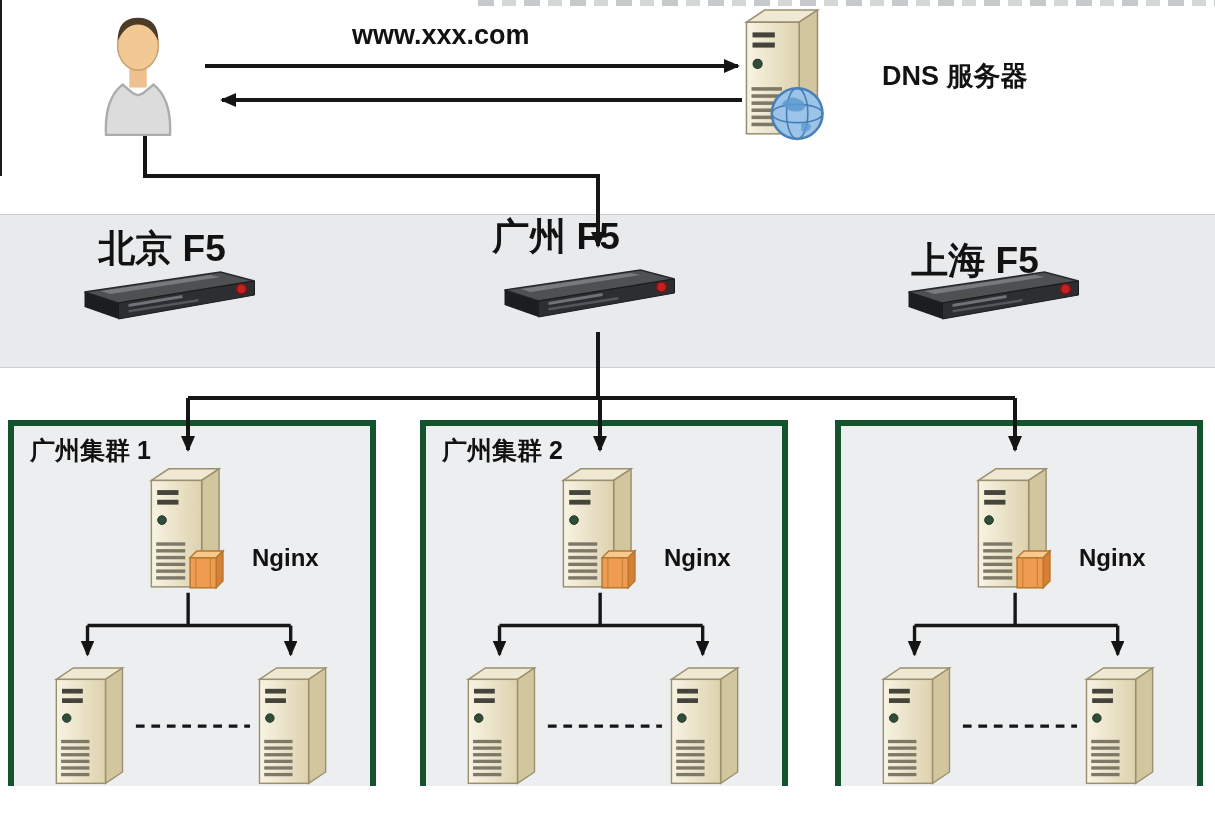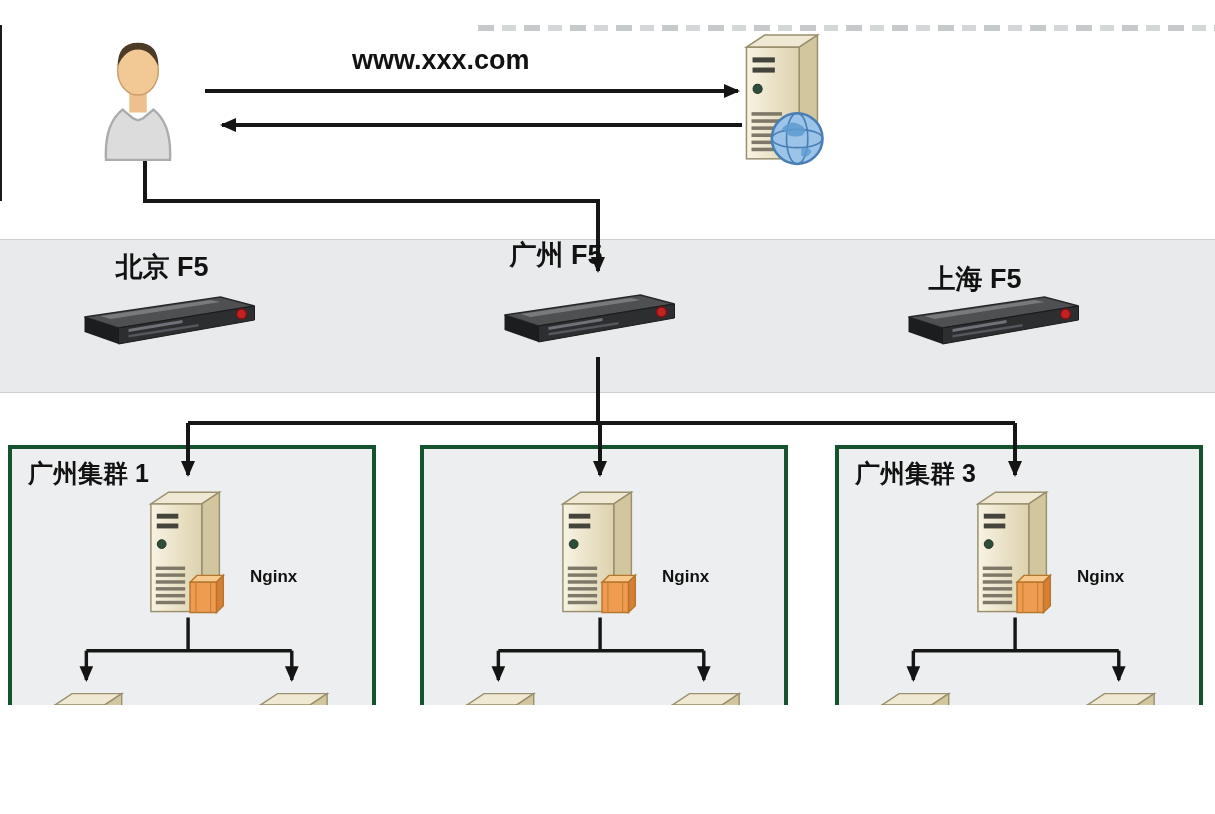--- a/index.html
+++ b/index.html
@@ -1,34 +1,34 @@
 <!DOCTYPE html>
 <html><head>
 <meta charset="utf-8">
 <style>
   html,body{margin:0;padding:0;background:#fff;}
   .canvas{
-    position:relative;width:1215px;height:680px;background:#ffffff;
-    font-family:"Liberation Sans","DejaVu Sans",sans-serif;overflow:hidden;color:#121212;margin-top:25px;
+    position:relative;width:1215px;height:786px;background:#ffffff;
+    font-family:"Liberation Sans","DejaVu Sans",sans-serif;overflow:hidden;color:#121212;
   }
   .label{position:absolute;font-weight:700;color:#121212;white-space:nowrap;z-index:4;}
   .lbl-top{font-size:27px;}
-  .lbl-band{font-size:27px;transform:translateX(-50%);}
+  .lbl-band{font-size:37px;transform:translateX(-50%);}
   .band{
     position:absolute;left:0;top:214px;width:1215px;height:154px;
     background:#e8eaeb;border-top:1px solid #cdd0d1;border-bottom:1px solid #cdd0d1;
     box-sizing:border-box;z-index:1;
   }
   .cluster{
     position:absolute;top:420px;width:368px;height:384px;
-    background:#edeeef;border:4px solid #14532d;box-sizing:border-box;z-index:1;
+    background:#edeeef;border:6px solid #14532d;box-sizing:border-box;z-index:1;
   }
   .cluster-title{position:absolute;left:16px;top:8px;font-size:25px;font-weight:700;z-index:4;}
   .cluster-svg{position:absolute;left:0;top:0;width:100%;height:100%;z-index:2;}
-  .nginx-label{position:absolute;left:238px;top:118px;font-size:17px;font-weight:700;z-index:4;}
+  .nginx-label{position:absolute;left:238px;top:118px;font-size:24px;font-weight:700;z-index:4;}
   .overlay{position:absolute;left:0;top:0;width:1215px;height:814px;z-index:2;pointer-events:none;}
   .icon{position:absolute;z-index:3;}
   .conn{fill:none;stroke:#161616;stroke-width:4;}
   .conn-thin{fill:none;stroke:#161616;stroke-width:3.5;}
   .dashed{fill:none;stroke:#161616;stroke-width:3.5;stroke-dasharray:9 7;}
   .top-artifact{
     position:absolute;left:478px;top:0;width:737px;height:6px;z-index:5;opacity:.75;
     background:repeating-linear-gradient(90deg,#b4b8ba 0 16px,transparent 16px 24px,#c6cacb 24px 38px,transparent 38px 46px);
   }
   .left-artifact{position:absolute;left:0;top:0;width:2px;height:176px;background:#1c1c1c;z-index:5;}
@@ -120,20 +120,21 @@
     <use href="#sym-person"></use>
   </svg>
 
   <div class="label lbl-top" style="left:352px;top:20px">www.xxx.com</div>
 
 
   <svg class="icon" style="left:733px;top:6px;width:104px;height:140px" viewBox="0 0 100 138">
     <use href="#sym-dns"></use>
   </svg>
 
+  <div class="label lbl-top" style="left:882px;top:58px">DNS 服务器</div>
 
   <div class="band"></div>
 
   <div class="label lbl-band" style="left:162px;top:224px">北京 F5</div>
   <div class="label lbl-band" style="left:556px;top:212px">广州 F5</div>
   <div class="label lbl-band" style="left:975px;top:236px">上海 F5</div>
 
   <svg class="icon" style="left:78px;top:268px;width:186px;height:62px" viewBox="0 0 185 62">
       <use href="#sym-rack"></use>
     </svg>
@@ -152,34 +153,34 @@
       <path class="conn-thin" d="M286,206 V236" marker-end="url(#arrow)"></path>
       <path class="dashed" d="M126,310 H244"></path>
       <use href="#sym-nginx" x="130" y="40" width="100" height="138"></use>
       <use href="#sym-tower" x="32" y="246" width="88" height="127"></use>
       <use href="#sym-tower" x="242" y="246" width="88" height="127"></use>
     </svg>
     <div class="nginx-label">Nginx</div>
   </div>
 
   <div class="cluster" style="left:420px">
+    <div class="cluster-title">广州集群 2</div>
     <svg class="cluster-svg" viewBox="0 0 368 384">
       <path class="conn-thin" d="M180,172 V206 M76,206 H286"></path>
       <path class="conn-thin" d="M76,206 V236" marker-end="url(#arrow)"></path>
       <path class="conn-thin" d="M286,206 V236" marker-end="url(#arrow)"></path>
       <path class="dashed" d="M126,310 H244"></path>
       <use href="#sym-nginx" x="130" y="40" width="100" height="138"></use>
       <use href="#sym-tower" x="32" y="246" width="88" height="127"></use>
       <use href="#sym-tower" x="242" y="246" width="88" height="127"></use>
     </svg>
     <div class="nginx-label">Nginx</div>
   </div>
 
   <div class="cluster" style="left:835px">
-    <div class="cluster-title">广州集群 3</div>
     <svg class="cluster-svg" viewBox="0 0 368 384">
       <path class="conn-thin" d="M180,172 V206 M76,206 H286"></path>
       <path class="conn-thin" d="M76,206 V236" marker-end="url(#arrow)"></path>
       <path class="conn-thin" d="M286,206 V236" marker-end="url(#arrow)"></path>
       <path class="dashed" d="M126,310 H244"></path>
       <use href="#sym-nginx" x="130" y="40" width="100" height="138"></use>
       <use href="#sym-tower" x="32" y="246" width="88" height="127"></use>
       <use href="#sym-tower" x="242" y="246" width="88" height="127"></use>
     </svg>
     <div class="nginx-label">Nginx</div>

